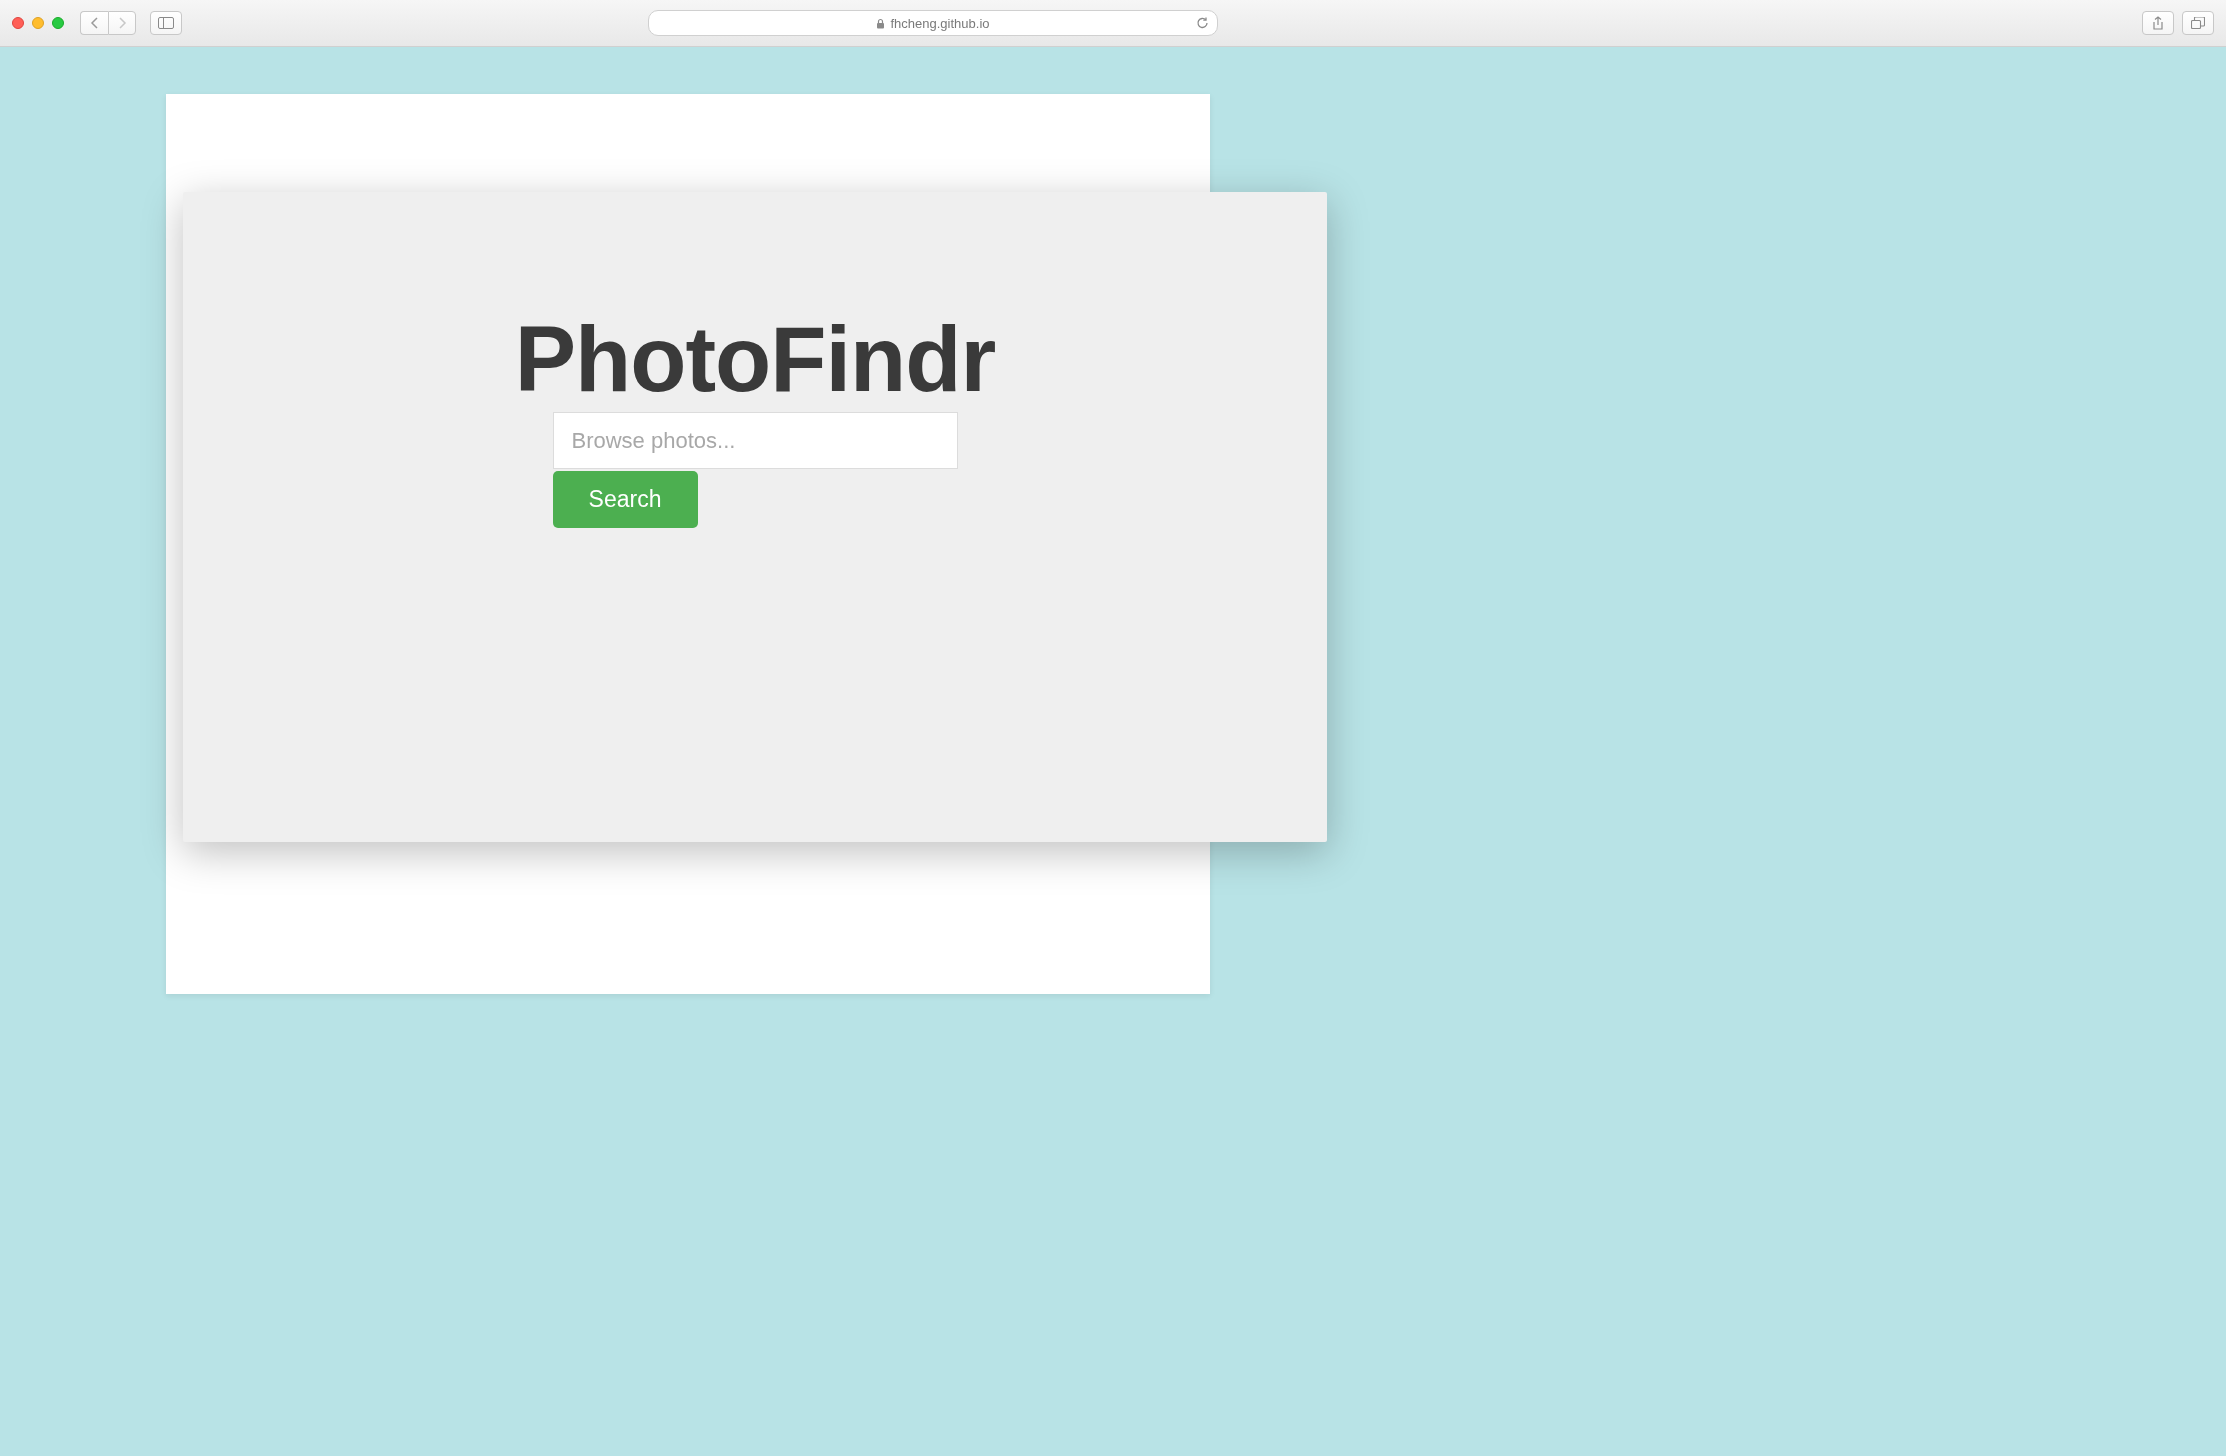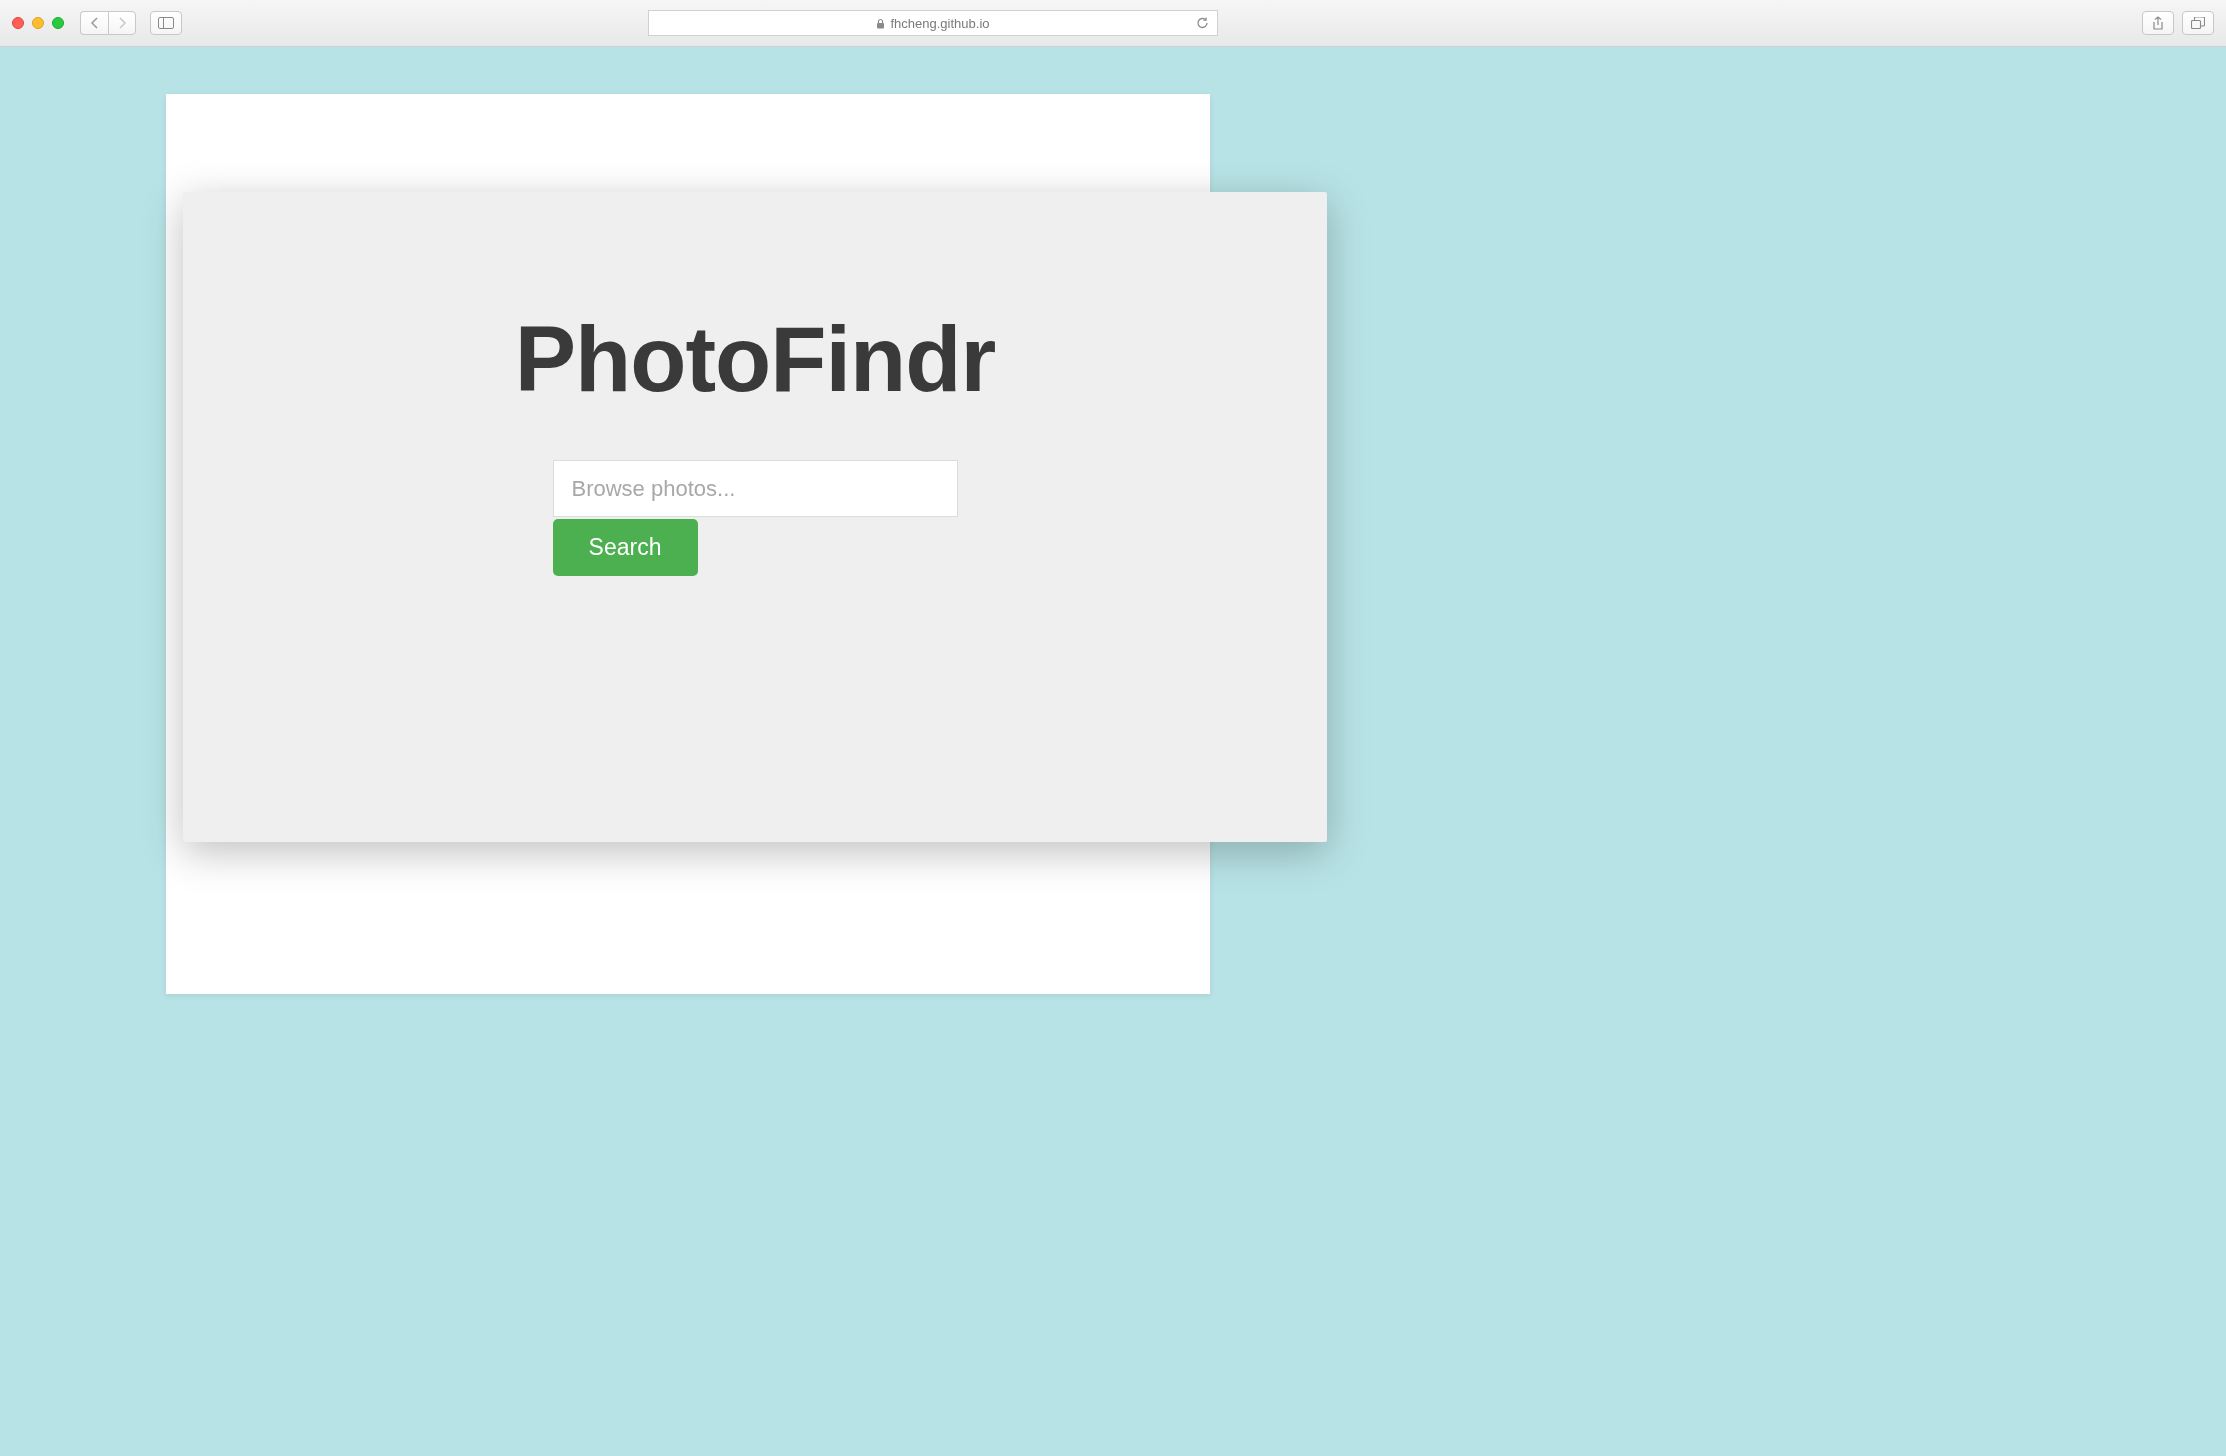--- a/index.html
+++ b/index.html
@@ -66,21 +66,21 @@
       justify-content: center;
       margin-left: 6px;
     }
     .url-bar {
       flex: 1;
       max-width: 570px;
       margin: 0 auto;
       height: 26px;
       background: #ffffff;
       border: 1px solid #d0d0d0;
-      border-radius: 0;
+      border-radius: 10px;
       display: flex;
       align-items: center;
       justify-content: center;
       padding: 0 8px;
       position: relative;
     }
     .url-text {
       color: #7a7a7a;
       font-size: 13px;
       display: flex;
@@ -150,21 +150,20 @@
       font-family: "Helvetica Neue", Arial, sans-serif;
     }
     .app-subtitle {
       font-size: 27px;
       font-weight: 300;
       color: #777777;
       margin-top: 20px;
       letter-spacing: 0px;
     }
     .search-group {
-      margin-top: 48px;
       width: 405px;
     }
     .search-input {
       width: 100%;
       height: 57px;
       border: 1px solid #dcdcdc;
       background: #ffffff;
       font-size: 22px;
       padding: 0 18px;
       color: #555;

